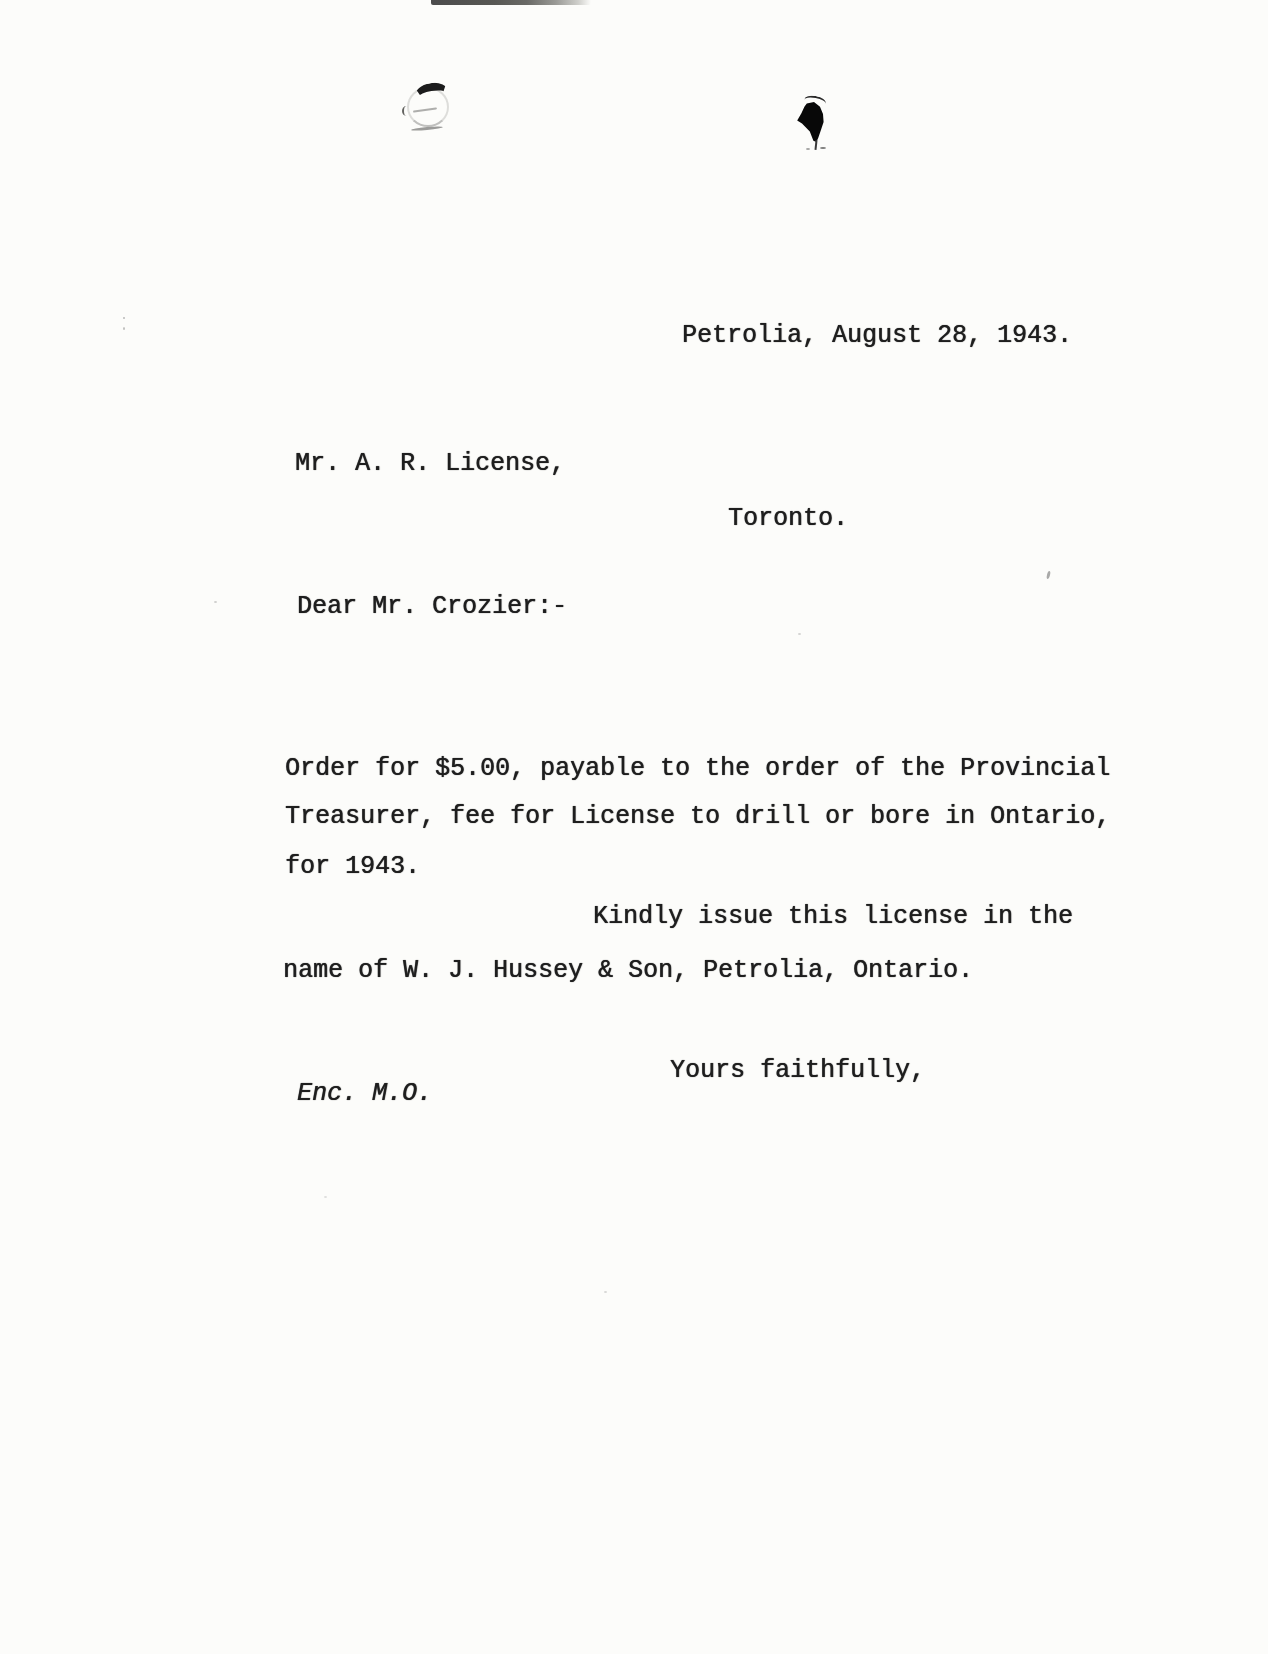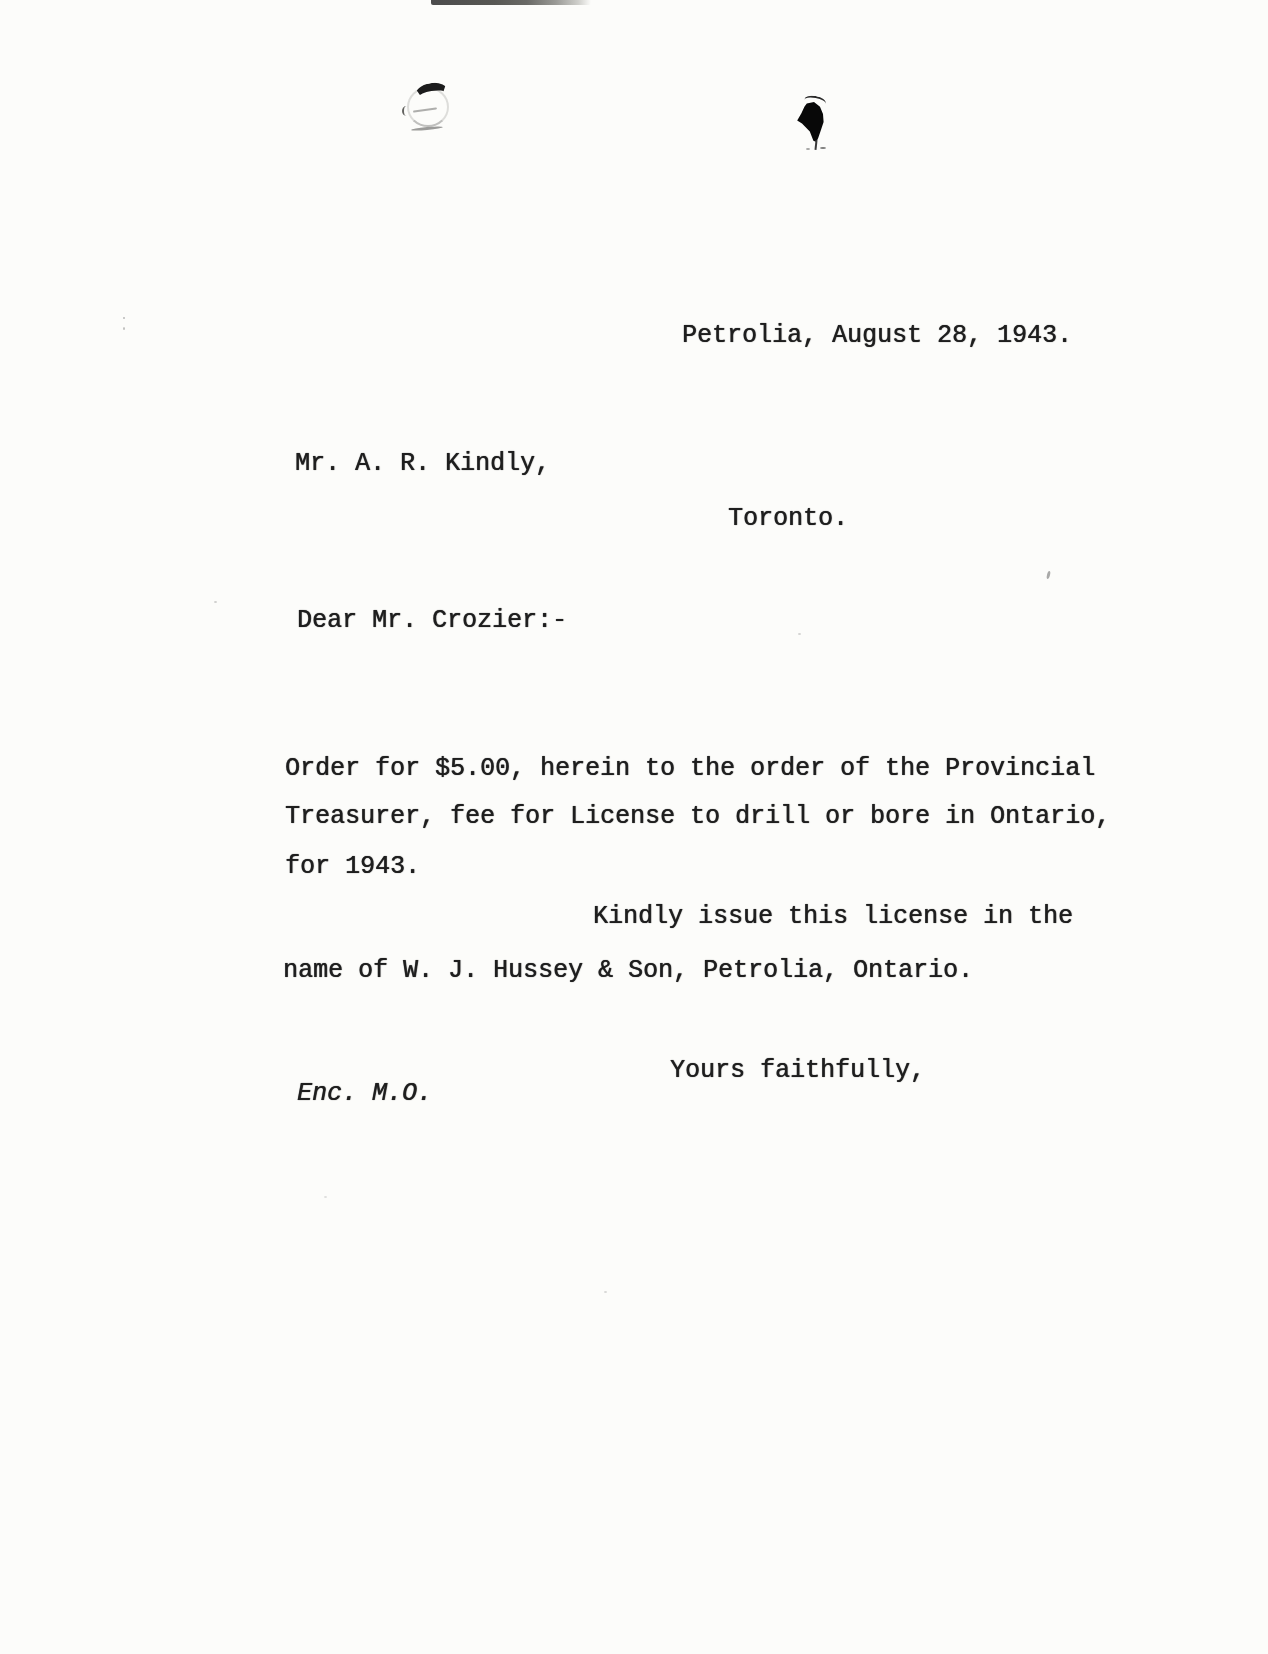--- a/index.html
+++ b/index.html
@@ -143,26 +143,26 @@
   <div class="speck speck-a"></div>
   <div class="speck speck-b"></div>
   <div class="speck speck-c"></div>
   <div class="speck speck-d"></div>
   <div class="speck speck-e"></div>
   <div class="speck speck-f"></div>
   <div class="speck speck-g"></div>
 
   <div class="line" style="left:682px; top:323px;">Petrolia, August 28, 1943.</div>
 
-  <div class="line" style="left:295px; top:451px;">Mr. A. R. Kindly,</div>
+  <div class="line" style="left:295px; top:451px;">Mr. A. R. License,</div>
   <div class="line" style="left:728px; top:506px;">Toronto.</div>
 
-  <div class="line" style="left:297px; top:608px;">Dear Mr. Crozier:-</div>
+  <div class="line" style="left:297px; top:594px;">Dear Mr. Crozier:-</div>
 
-  <div class="line" style="left:285px; top:756px;">Order for $5.00, herein to the order of the Provincial</div>
+  <div class="line" style="left:285px; top:756px;">Order for $5.00, payable to the order of the Provincial</div>
   <div class="line" style="left:285px; top:804px;">Treasurer, fee for License to drill or bore in Ontario,</div>
   <div class="line" style="left:285px; top:854px;">for 1943.</div>
 
   <div class="line" style="left:593px; top:904px;">Kindly issue this license in the</div>
   <div class="line" style="left:283px; top:958px;">name of W. J. Hussey &amp; Son, Petrolia, Ontario.</div>
 
   <div class="line" style="left:670px; top:1058px;">Yours faithfully,</div>
   <div class="line" style="left:297px; top:1081px;font-style:italic;">Enc. M.O.</div>
 
 </div>

